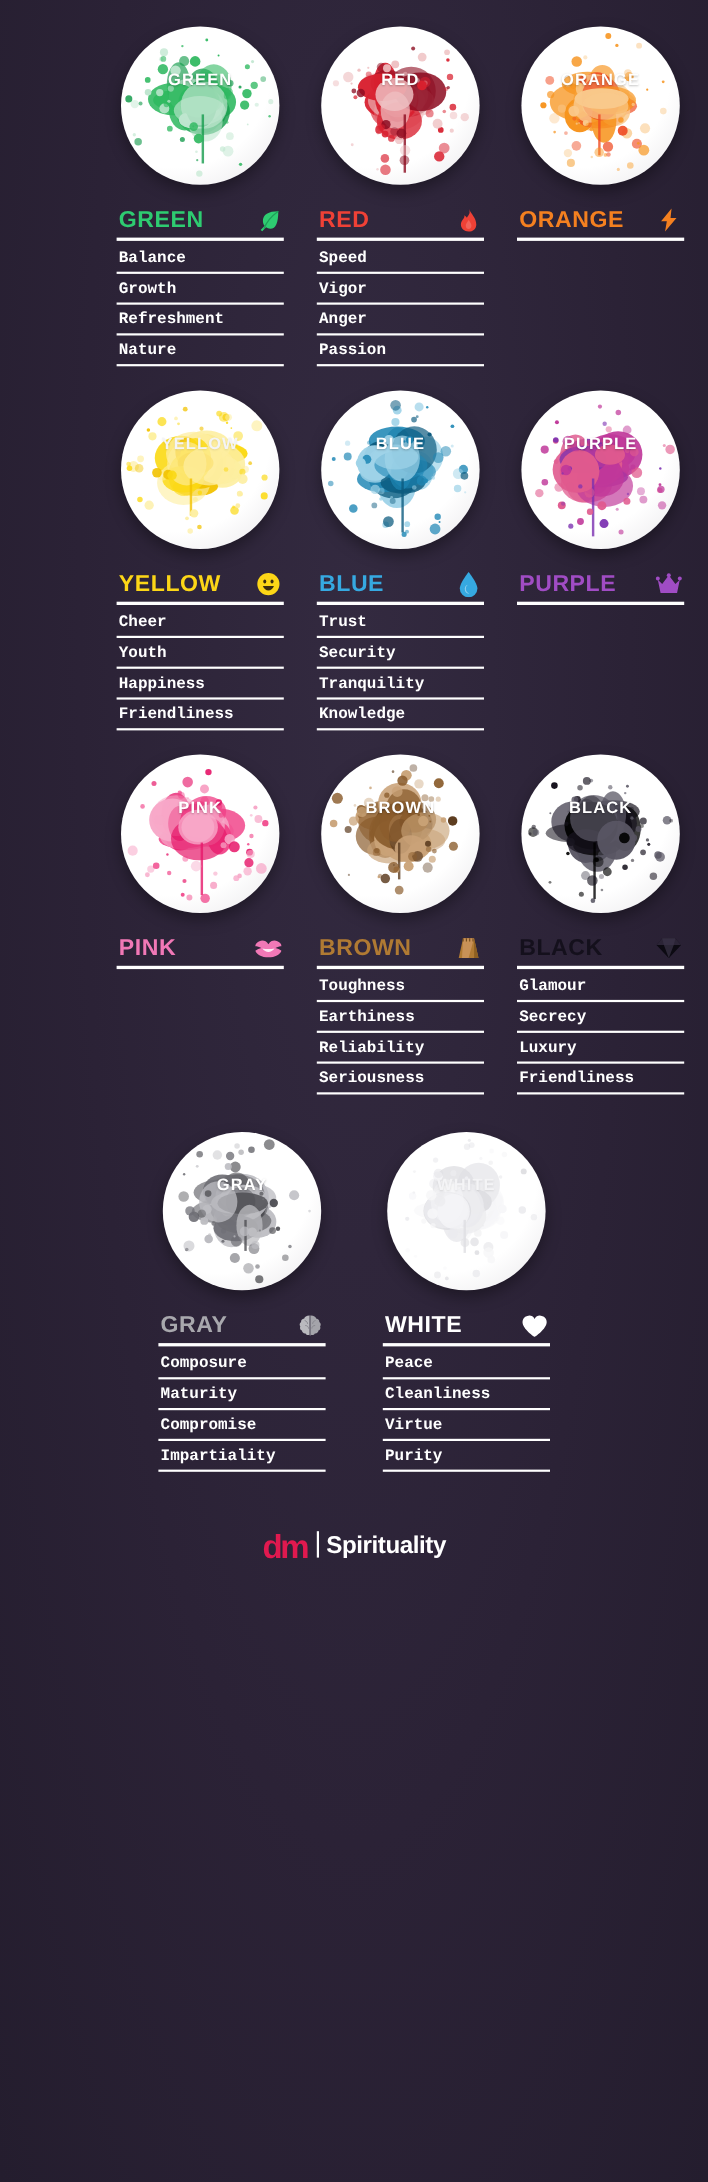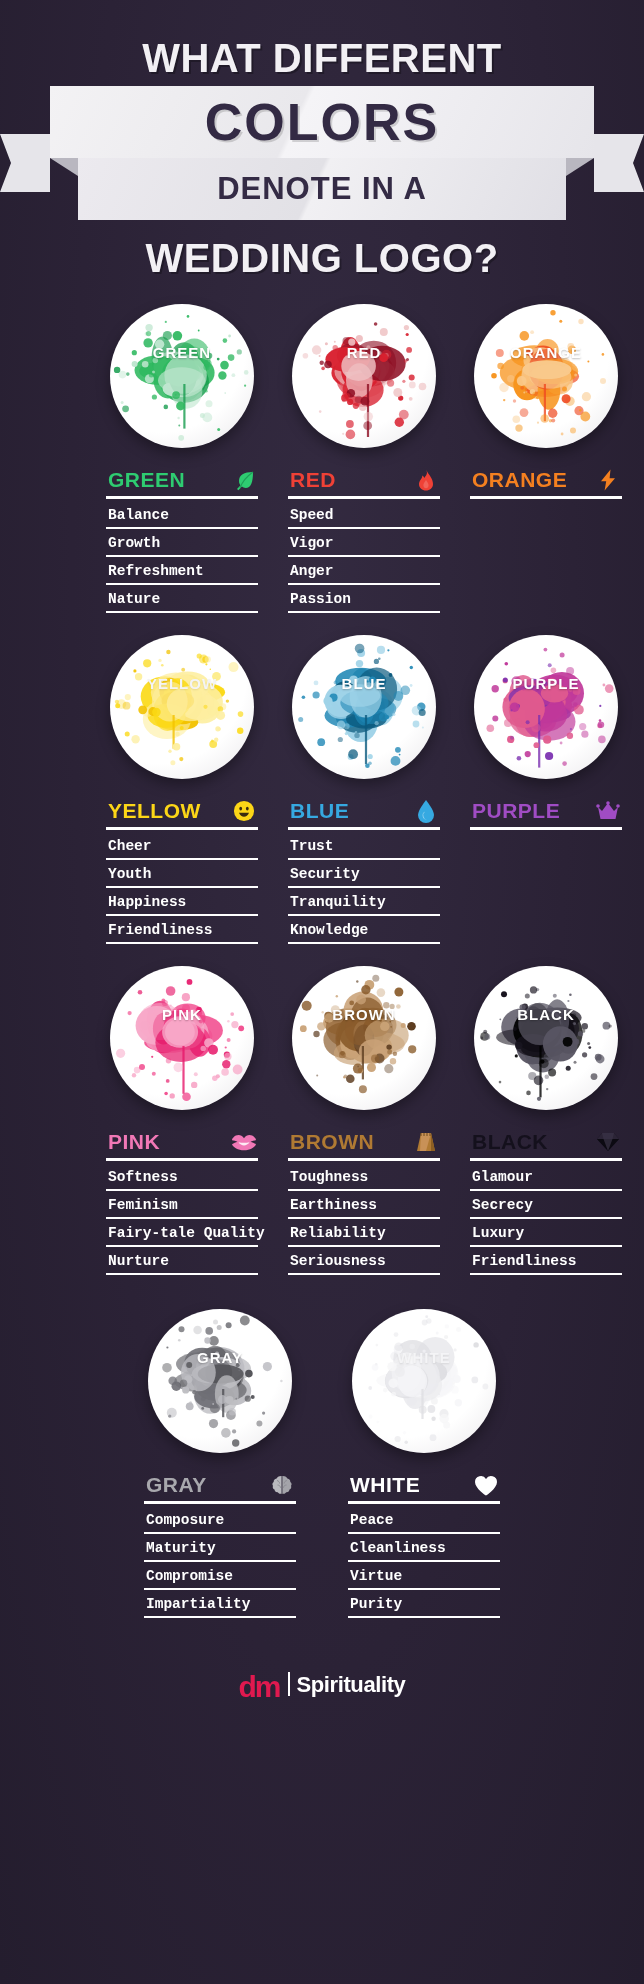--- a/index.html
+++ b/index.html
@@ -108,34 +108,20 @@
     line-height: 30px; padding-right: 8px;
   }
   .logo-bar { width: 2px; height: 24px; background: #ffffff; margin-right: 7px; }
   .logo-text { color: #ffffff; font-size: 22px; font-weight: bold; letter-spacing: -0.4px; }
 </style>
 </head>
 <body>
 
 <div class="page">
 
-  <div class="header">
-    <div class="hl1">WHAT DIFFERENT</div>
-    <div class="ribbon-wrap">
-      <div class="rib-tail-l"></div>
-      <div class="rib-tail-r"></div>
-      <div class="ribbon"></div>
-      <div class="ribbon2"></div>
-      <div class="rib-fold-l"></div>
-      <div class="rib-fold-r"></div>
-      <div class="hl2">COLORS</div>
-      <div class="hl-denote">DENOTE IN A</div>
-    </div>
-    <div class="hl3">WEDDING LOGO?</div>
-  </div>
 
   <div class="grid">
     <div class="row">
       <div class="cell">
         <div class="circle-wrap">
           <div class="circle">
             <svg viewBox="0 0 144 144">
               <g id="splat-g-0">
                   <ellipse cx="77.8" cy="56.9" rx="20.2" ry="15.6" fill="#bfe6cf" opacity="0.93"></ellipse>
                   <ellipse cx="46.3" cy="67.0" rx="17.1" ry="8.8" fill="#2eb85f" opacity="0.87"></ellipse>
@@ -833,26 +819,20 @@
         </div>
         <div class="head-row">
           <span class="head-name" style="color: rgb(241, 120, 182);">PINK</span>
           <span class="head-icon">
             <svg width="26" height="18" viewBox="0 0 26 18">
                 <path d="M13 5C10 .5 5 .5 1.5 4 .2 5.2 0 6.3 0 7c2 0 4 .6 6 1.8-2 .4-4 1.3-6 2.6 1.3 3.5 6.6 6.6 13 6.6s11.7-3.1 13-6.6c-2-1.3-4-2.2-6-2.6C22 7.6 24 7 26 7c0-.7-.2-1.8-1.5-3C21 .5 16 .5 13 5z" fill="#f178b6"></path>
                 <path d="M7 9.3c4 .8 8 .8 12 0-1.6 2.3-3.8 3.4-6 3.4s-4.4-1.1-6-3.4z" fill="#fff" opacity=".85"></path>
               </svg>
           </span>
         </div>
-        <ul class="items">
-          <li>Softness</li>
-          <li>Feminism</li>
-          <li>Fairy-tale Quality</li>
-          <li>Nurture</li>
-        </ul>
       </div>
 
       <div class="cell">
         <div class="circle-wrap">
           <div class="circle">
             <svg viewBox="0 0 144 144">
                 <g id="splat-g-7">
                   <ellipse cx="56.2" cy="56.6" rx="25.1" ry="13.5" fill="#c9a277" opacity="0.97"></ellipse>
                   <ellipse cx="57.0" cy="61.8" rx="23.2" ry="20.0" fill="#8a5c2c" opacity="0.61"></ellipse>
                   <ellipse cx="68.8" cy="64.7" rx="11.7" ry="17.2" fill="#5d3d20" opacity="0.65"></ellipse>

